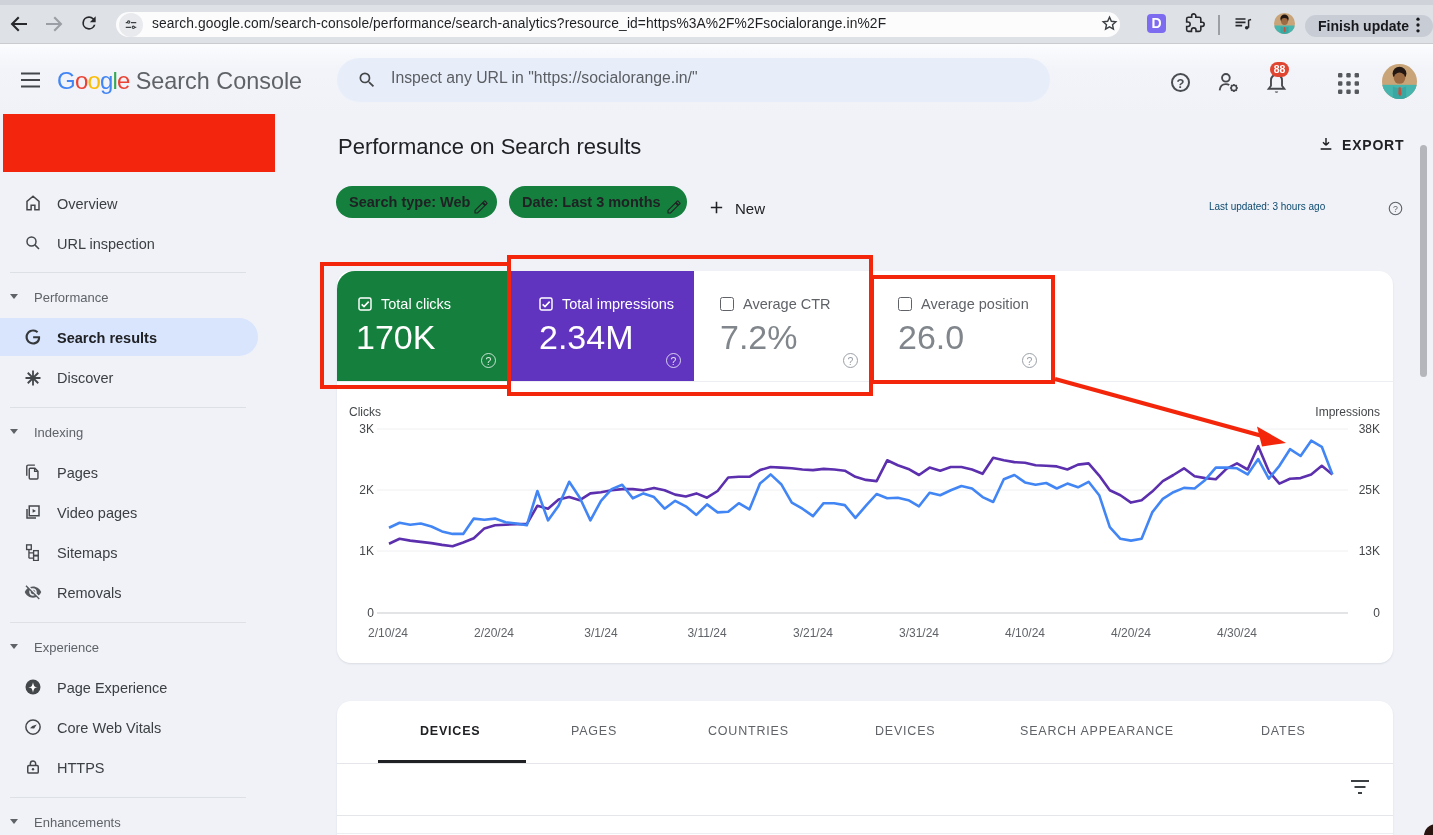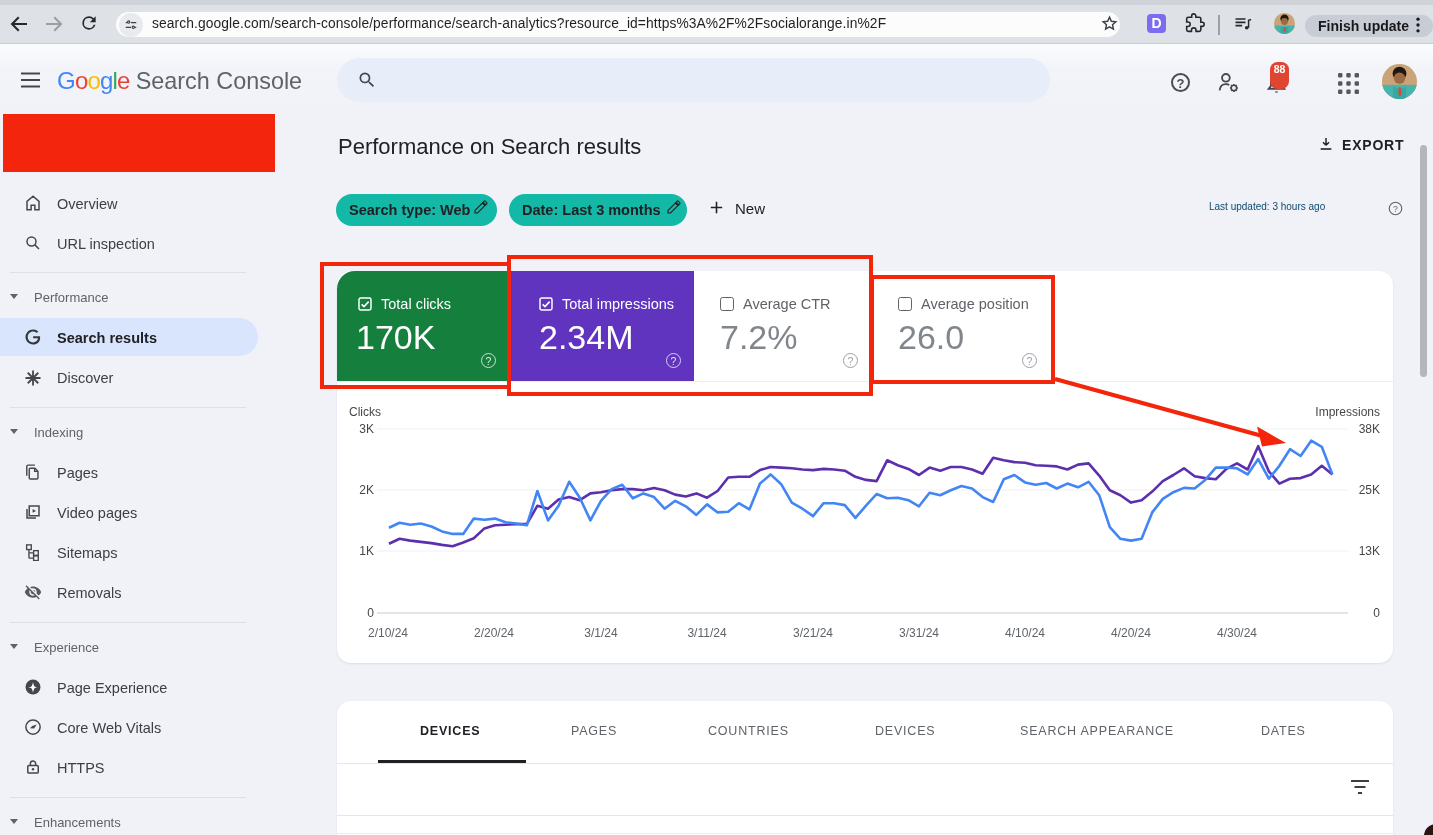--- a/index.html
+++ b/index.html
@@ -23,21 +23,21 @@
 #redblock { position:absolute; top:114px; left:3px; width:272px; height:58px; background:#f3250c; }
 .side-item { position:absolute; left:57px; font-size:14.5px; color:#3c4043; }
 .side-head { position:absolute; left:34px; font-size:13px; color:#5f6368; }
 .side-ic { position:absolute; left:24px; width:18px; height:18px; }
 .tri { position:absolute; left:10px; width:0; height:0; border-left:4px solid transparent; border-right:4px solid transparent; border-top:5px solid #5f6368; }
 .divider { position:absolute; left:10px; width:236px; height:1px; background:#dde0e4; }
 #selpill { position:absolute; top:318px; left:0; width:258px; height:38px; background:#d8e5fc; border-radius:0 19px 19px 0; }
 
 #title { position:absolute; top:134px; left:338px; font-size:22px; color:#202124; }
 #export { position:absolute; top:137px; left:1342px; font-size:14px; font-weight:bold; color:#202124; letter-spacing:0.8px; }
-.chip { position:absolute; top:194px; height:32px; background:#14b8a6; border-radius:16px; font-size:14.5px; font-weight:bold; color:#202124; line-height:32px; }
+.chip { position:absolute; top:186px; height:32px; background:#15803d; border-radius:16px; font-size:14.5px; font-weight:bold; color:#202124; line-height:32px; }
 #lastupd { position:absolute; top:201px; left:1209px; font-size:10px; color:#0c4a6e; }
 
 #chartcard { position:absolute; top:271px; left:337px; width:1056px; height:392px; background:#fff; border-radius:14px; box-shadow:0 1px 2px rgba(60,64,67,.12); }
 .tile { position:absolute; top:0; height:110px; }
 .tile .cb { position:absolute; top:26px; width:14px; height:14px; border-radius:2.5px; }
 #tile3 .cb { left:26px; } #tile4 .cb { left:26px; }
 #tile3 .lbl { left:49px; } #tile4 .lbl { left:49px; }
 #tile3 .num { left:26px; } #tile4 .num { left:26px; }
 .tile .lbl { position:absolute; top:25px; left:44px; font-size:14.5px; white-space:nowrap; }
 .tile .num { position:absolute; top:47px; left:19px; font-size:34px; letter-spacing:0px; }
@@ -121,35 +121,36 @@
 
 <div id="gsc-header"></div>
 <svg class="abs" style="left:21px;top:72px" width="19" height="16" viewBox="0 0 19 16">
     <path d="M0 1.5h19M0 8h19M0 14.5h19" stroke="#43474b" stroke-width="2.1"></path>
   </svg>
 <div id="gsc-logo"><span style="color:#4285f4">G</span><span style="color:#ea4335">o</span><span style="color:#fbbc05">o</span><span style="color:#4285f4">g</span><span style="color:#34a853">l</span><span style="color:#ea4335">e</span><span class="sc">Search Console</span></div>
 <div id="gsc-search">
     <svg style="position:absolute;left:20px;top:12px" width="20" height="20" viewBox="0 0 24 24">
       <path d="M15.5 14h-.79l-.28-.27A6.47 6.47 0 0 0 16 9.5 6.5 6.5 0 1 0 9.5 16c1.61 0 3.09-.59 4.23-1.57l.27.28v.79l5 4.99L20.49 19l-4.99-5zm-6 0C7.01 14 5 11.99 5 9.5S7.01 5 9.5 5 14 7.01 14 9.5 11.99 14 9.5 14z" fill="#44474a"></path>
     </svg>
+    <span class="ph">Inspect any URL in "https://socialorange.in/"</span>
   </div>
 <div class="abs" style="left:1171px;top:73px;width:19px;height:19px;border:2px solid #494c50;border-radius:50%;color:#494c50;font-size:13px;font-weight:bold;text-align:center;line-height:18px;">?</div>
 <svg class="abs" style="left:1216px;top:70px" width="25" height="25" viewBox="0 0 24 24">
     <circle cx="9.5" cy="7.5" r="3.7" fill="none" stroke="#45484c" stroke-width="1.8"></circle>
     <path d="M3.5 19.5c.4-3.8 2.9-6 6-6 1.2 0 2.3.3 3.2 1" fill="none" stroke="#45484c" stroke-width="1.8"></path>
     <g stroke="#45484c" stroke-width="1.5" fill="none">
       <circle cx="17.2" cy="17.2" r="2.6"></circle>
       <path d="M17.2 13.4v1.2M17.2 19.8v1.2M21 17.2h-1.2M14.6 17.2h-1.2M19.9 14.5l-.85.85M15.35 19.05l-.85.85M19.9 19.9l-.85-.85M15.35 15.35l-.85-.85"></path>
     </g>
   </svg>
 <svg class="abs" style="left:1264px;top:71px" width="25" height="25" viewBox="0 0 24 24">
     <path d="M12 3.5a5.3 5.3 0 0 0-5.3 5.3v5.4L4.5 17h15l-2.2-2.8V8.8A5.3 5.3 0 0 0 12 3.5z" fill="none" stroke="#45484c" stroke-width="1.8"></path>
     <path d="M10.3 19.6a1.8 1.8 0 0 0 3.4 0z" fill="#45484c"></path>
   </svg>
-<div class="abs" style="left:1270px;top:62px;width:19px;height:27px;border-radius:7.5px;background:#e04531;color:#fff;font-size:10.5px;font-weight:bold;text-align:center;line-height:15px;">88</div>
+<div class="abs" style="left:1270px;top:62px;width:19px;height:15px;border-radius:7.5px;background:#e04531;color:#fff;font-size:10.5px;font-weight:bold;text-align:center;line-height:15px;">88</div>
 <svg class="abs" style="left:1338px;top:73px" width="21" height="21" viewBox="0 0 21 21">
     <g fill="#55585c">
       <rect x="0" y="0" width="4.4" height="4.4" rx="1.2"></rect>
       <rect x="8.3" y="0" width="4.4" height="4.4" rx="1.2"></rect>
       <rect x="16.6" y="0" width="4.4" height="4.4" rx="1.2"></rect>
       <rect x="0" y="8.3" width="4.4" height="4.4" rx="1.2"></rect>
       <rect x="8.3" y="8.3" width="4.4" height="4.4" rx="1.2"></rect>
       <rect x="16.6" y="8.3" width="4.4" height="4.4" rx="1.2"></rect>
       <rect x="0" y="16.6" width="4.4" height="4.4" rx="1.2"></rect>
       <rect x="8.3" y="16.6" width="4.4" height="4.4" rx="1.2"></rect>

